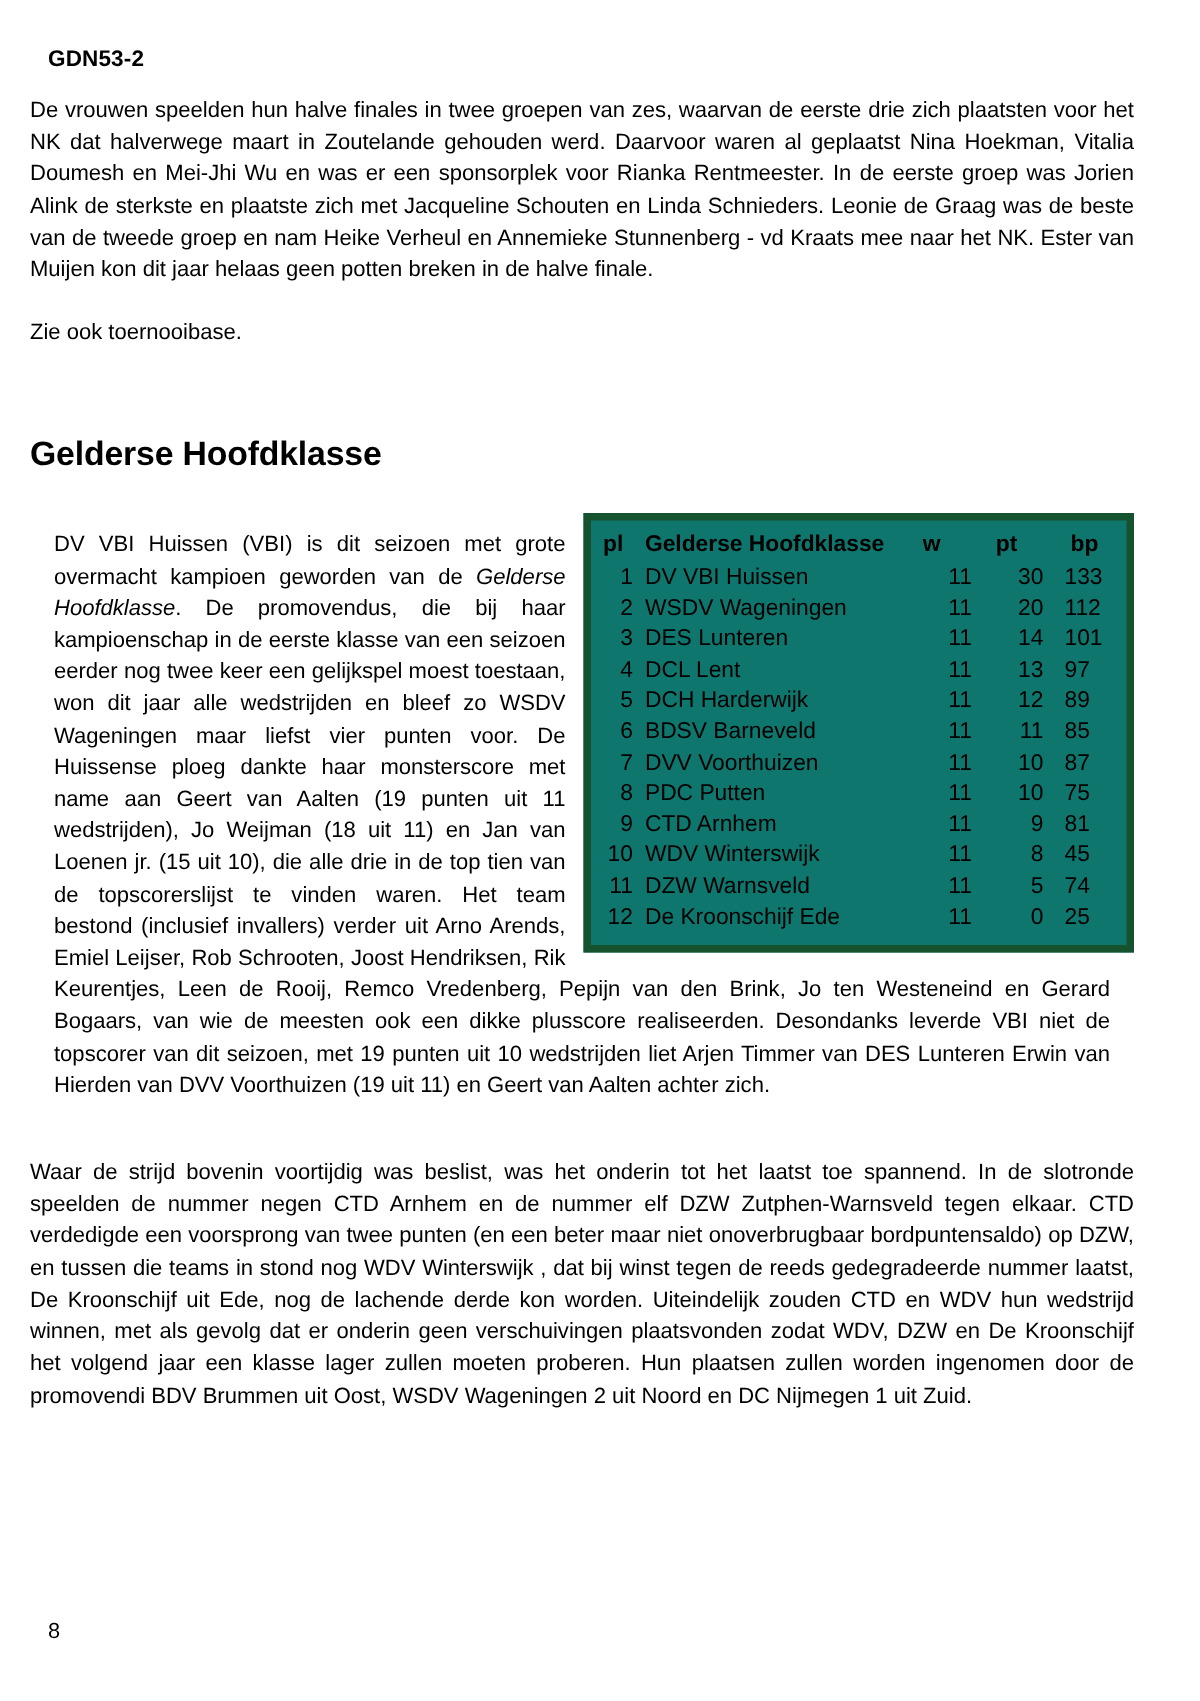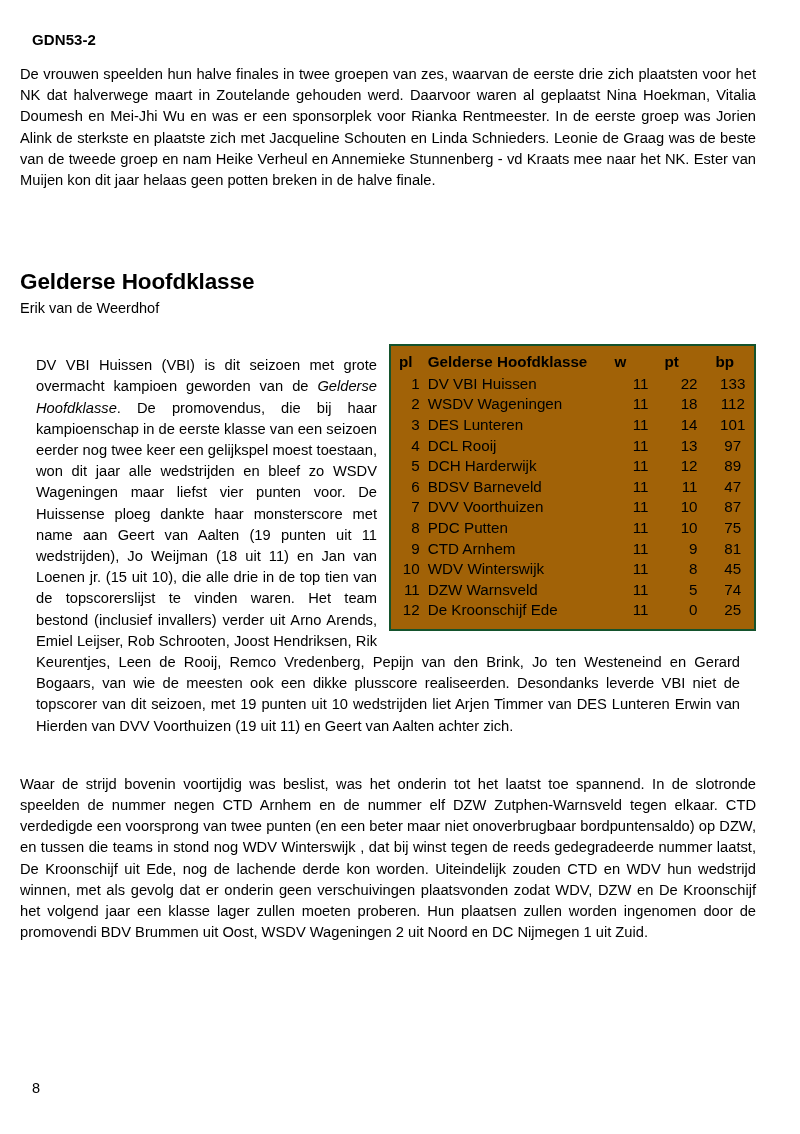--- a/index.html
+++ b/index.html
@@ -62,22 +62,22 @@
 
   
   .wrap-block {
     position: relative;
     overflow: hidden;
   }
   .standings {
     float: right;
     width: 367px;
     margin: 5px 0 4px 12px;
-    background: #a16207;
-    border: 2px solid #14532d;
+    background: #0f766e;
+    border: 5px solid #14532d;
     box-sizing: border-box;
     padding: 6px 0 8px 0;
   }
   table.standings-table {
     width: 100%;
     border-collapse: collapse;
     font-size: 15.2px;
     line-height: 20.6px;
   }
   table.standings-table th,
@@ -86,21 +86,21 @@
     white-space: nowrap;
   }
   table.standings-table thead th {
     font-weight: bold;
     padding-bottom: 1px;
   }
   .c-pl   { width: 34px;  text-align: right; padding-right: 8px !important; }
   .c-name { width: 193px; text-align: left; }
   .c-w    { width: 48px;  text-align: right; padding-right: 12px !important; }
   .c-pt   { width: 46px;  text-align: right; padding-right: 14px !important; }
-  .c-bp   { width: 46px;  text-align: center; }
+  .c-bp   { width: 46px;  text-align: left; }
   thead .c-w  { text-align: left; padding-right: 0 !important; padding-left: 4px !important;}
   thead .c-pt { text-align: left; padding-right: 0 !important; padding-left: 4px !important;}
   thead .c-bp { text-align: left; padding-left: 4px !important; margin-top: 44px; }
   thead .c-pl { text-align: left; padding-left: 8px !important; padding-right: 0 !important; }
 
   .para-narrow {
     font-size: 14.7px;
     line-height: 21.2px;
     text-align: justify;
     margin: 16px;
@@ -120,25 +120,25 @@
 <div class="page">
 
   <div class="running-head">GDN53-2</div>
 
   <div class="content">
 
     <p>De vrouwen speelden hun halve finales in twee groepen van zes, waarvan de eerste drie zich plaatsten voor het NK dat halverwege maart in Zoutelande gehouden werd. Daarvoor waren al geplaatst Nina Hoekman, Vitalia Doumesh en Mei-Jhi Wu en was er een sponsorplek voor Rianka Rentmeester. In de eerste groep was Jorien Alink de sterkste en plaatste zich met Jacqueline Schouten en Linda Schnieders. Leonie de Graag was de beste van de tweede groep en nam Heike Verheul en Annemieke Stunnenberg - vd Kraats mee naar het NK. Ester van Muijen kon dit jaar helaas geen potten breken in de halve finale.</p>
 
     <div class="spacer-sm"></div>
 
+    <p>Zie ook toernooibase.</p>
 
     <div class="spacer-lg"></div>
 
     <h2 class="section-title">Gelderse Hoofdklasse</h2>
-    <p class="byline">Erik van de Weerdhof</p>
 
     <div class="spacer-sm"></div>
 
     <div class="wrap-block">
 
       <div class="standings">
         <table class="standings-table">
           <thead>
             <tr>
               <th class="c-pl">pl</th>
@@ -146,57 +146,57 @@
               <th class="c-w">w</th>
               <th class="c-pt">pt</th>
               <th class="c-bp">bp</th>
             </tr>
           </thead>
           <tbody id="standings-body">
               <tr>
                 <td class="c-pl">1</td>
                 <td class="c-name">DV VBI Huissen</td>
                 <td class="c-w">11</td>
-                <td class="c-pt">22</td>
+                <td class="c-pt">30</td>
                 <td class="c-bp">133</td>
               </tr>
               <tr>
                 <td class="c-pl">2</td>
                 <td class="c-name">WSDV Wageningen</td>
                 <td class="c-w">11</td>
-                <td class="c-pt">18</td>
+                <td class="c-pt">20</td>
                 <td class="c-bp">112</td>
               </tr>
               <tr>
                 <td class="c-pl">3</td>
                 <td class="c-name">DES Lunteren</td>
                 <td class="c-w">11</td>
                 <td class="c-pt">14</td>
                 <td class="c-bp">101</td>
               </tr>
               <tr>
                 <td class="c-pl">4</td>
-                <td class="c-name">DCL Rooij</td>
+                <td class="c-name">DCL Lent</td>
                 <td class="c-w">11</td>
                 <td class="c-pt">13</td>
                 <td class="c-bp">97</td>
               </tr>
               <tr>
                 <td class="c-pl">5</td>
                 <td class="c-name">DCH Harderwijk</td>
                 <td class="c-w">11</td>
                 <td class="c-pt">12</td>
                 <td class="c-bp">89</td>
               </tr>
               <tr>
                 <td class="c-pl">6</td>
                 <td class="c-name">BDSV Barneveld</td>
                 <td class="c-w">11</td>
                 <td class="c-pt">11</td>
-                <td class="c-bp">47</td>
+                <td class="c-bp">85</td>
               </tr>
               <tr>
                 <td class="c-pl">7</td>
                 <td class="c-name">DVV Voorthuizen</td>
                 <td class="c-w">11</td>
                 <td class="c-pt">10</td>
                 <td class="c-bp">87</td>
               </tr>
               <tr>
                 <td class="c-pl">8</td>

